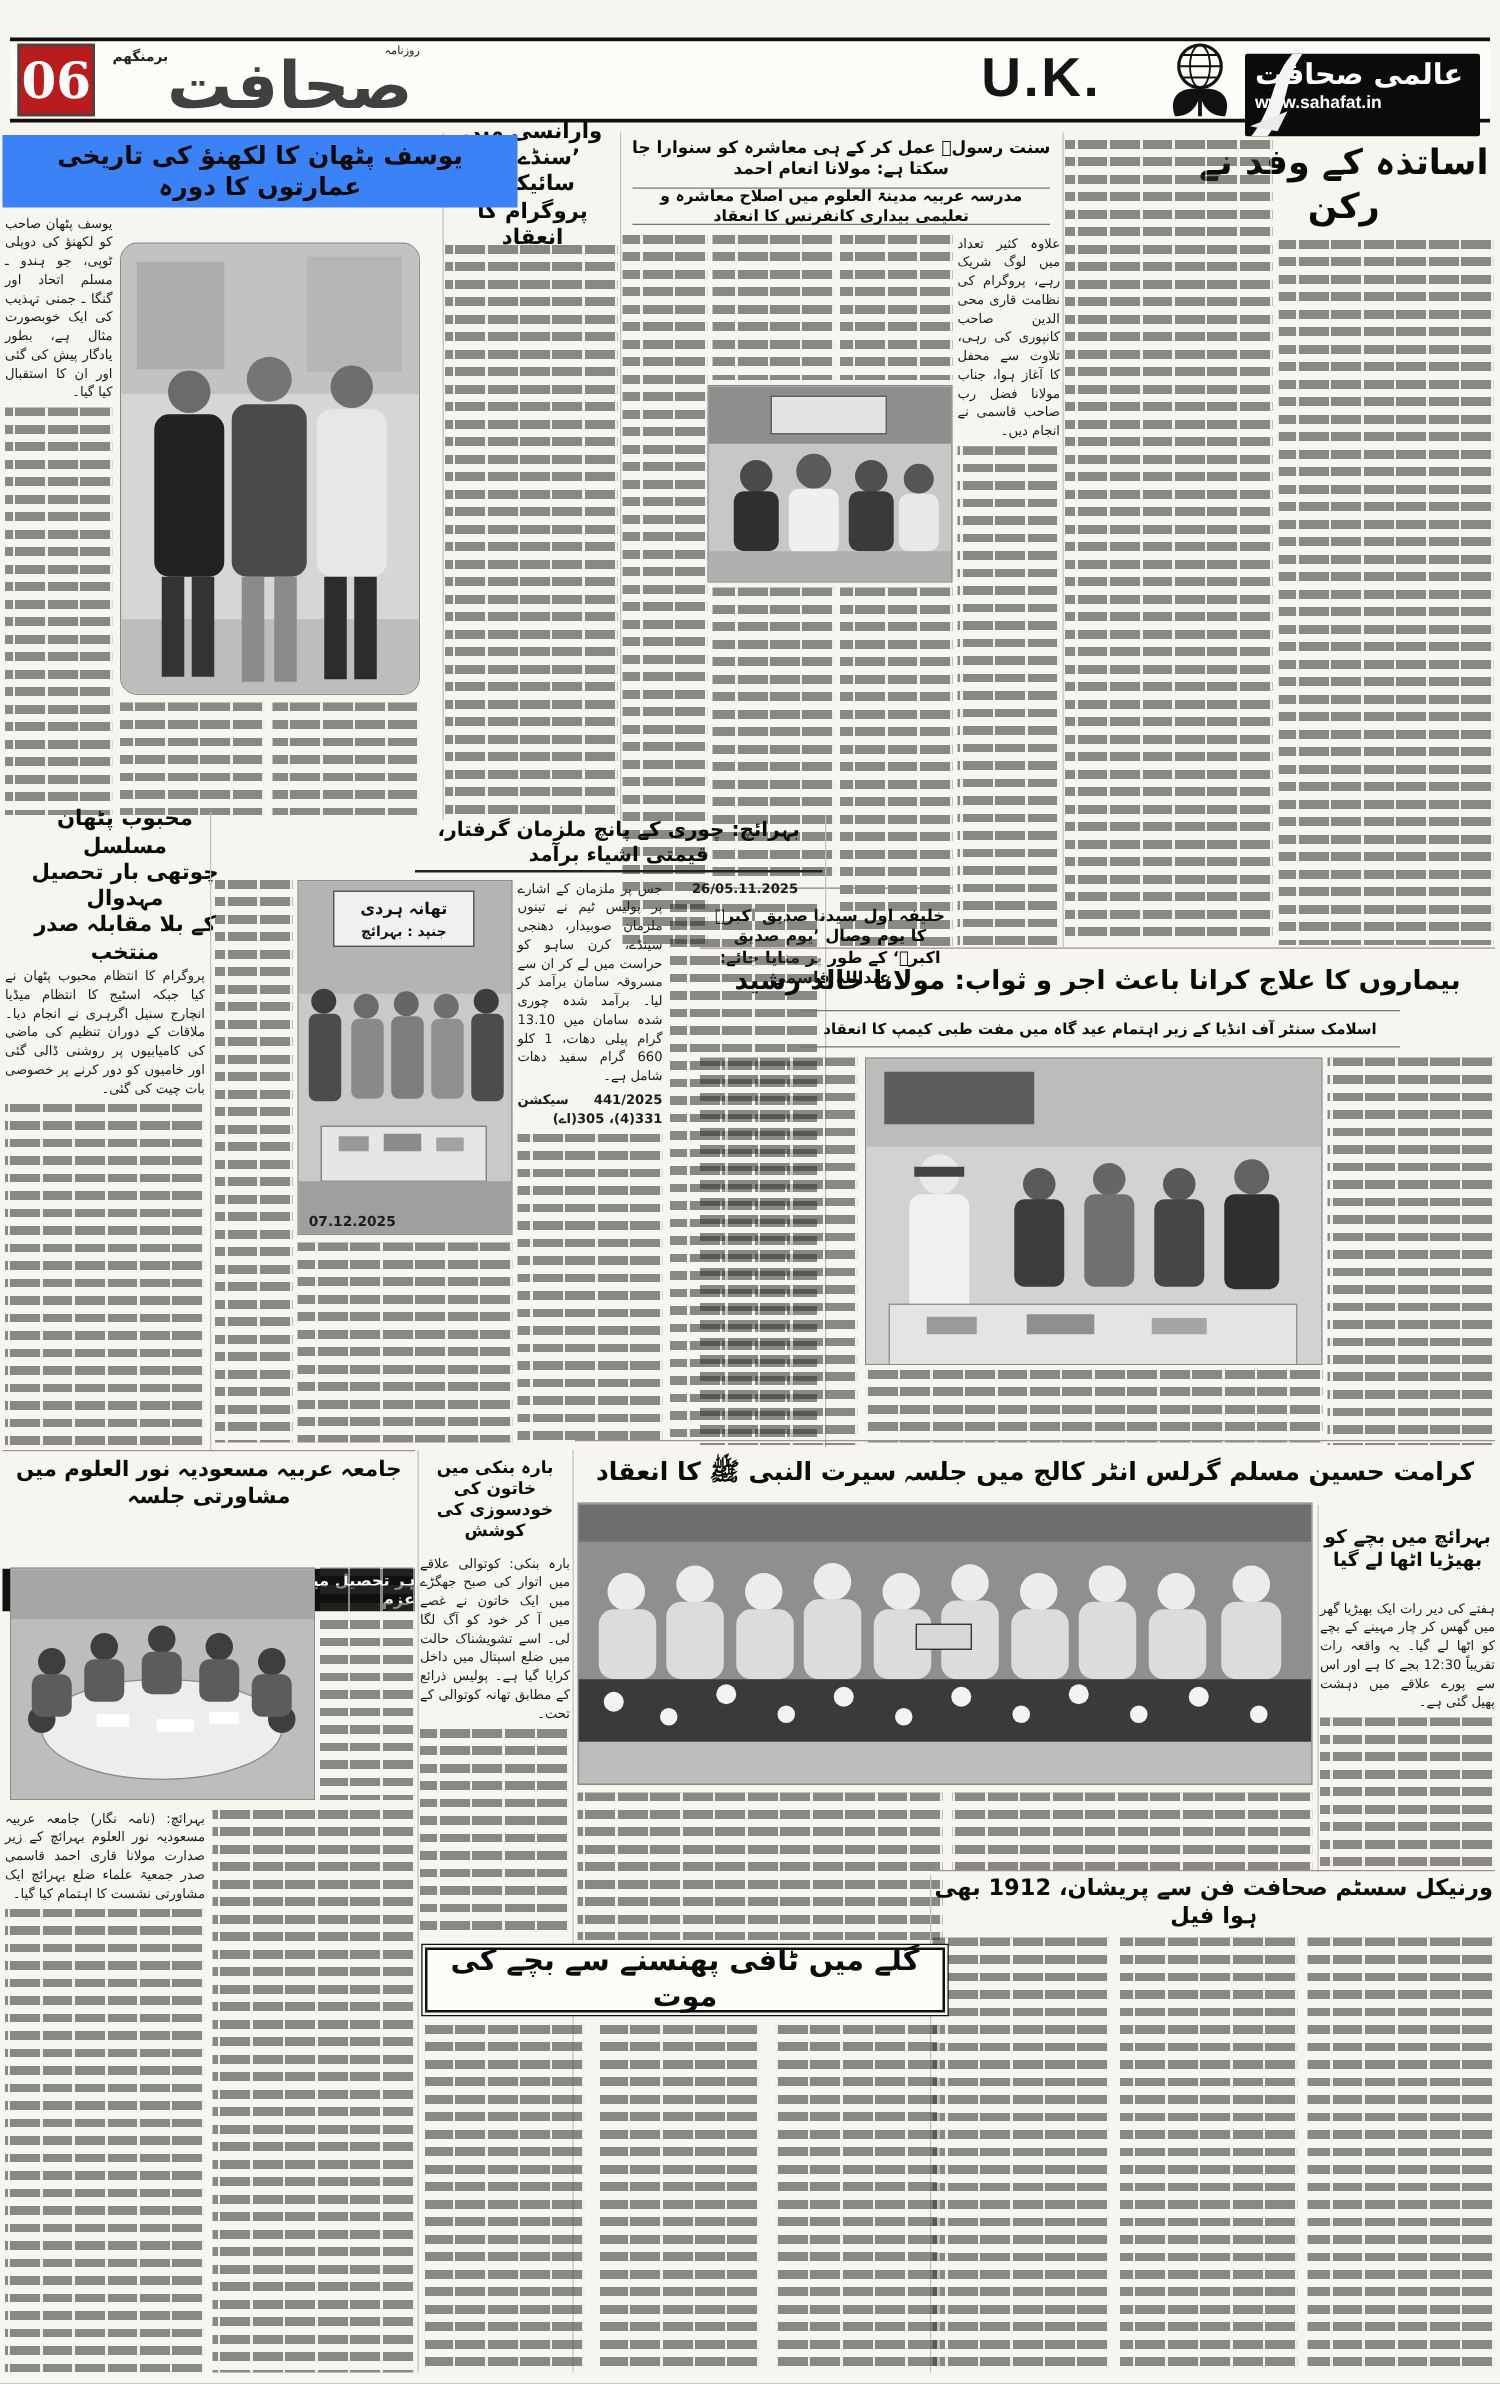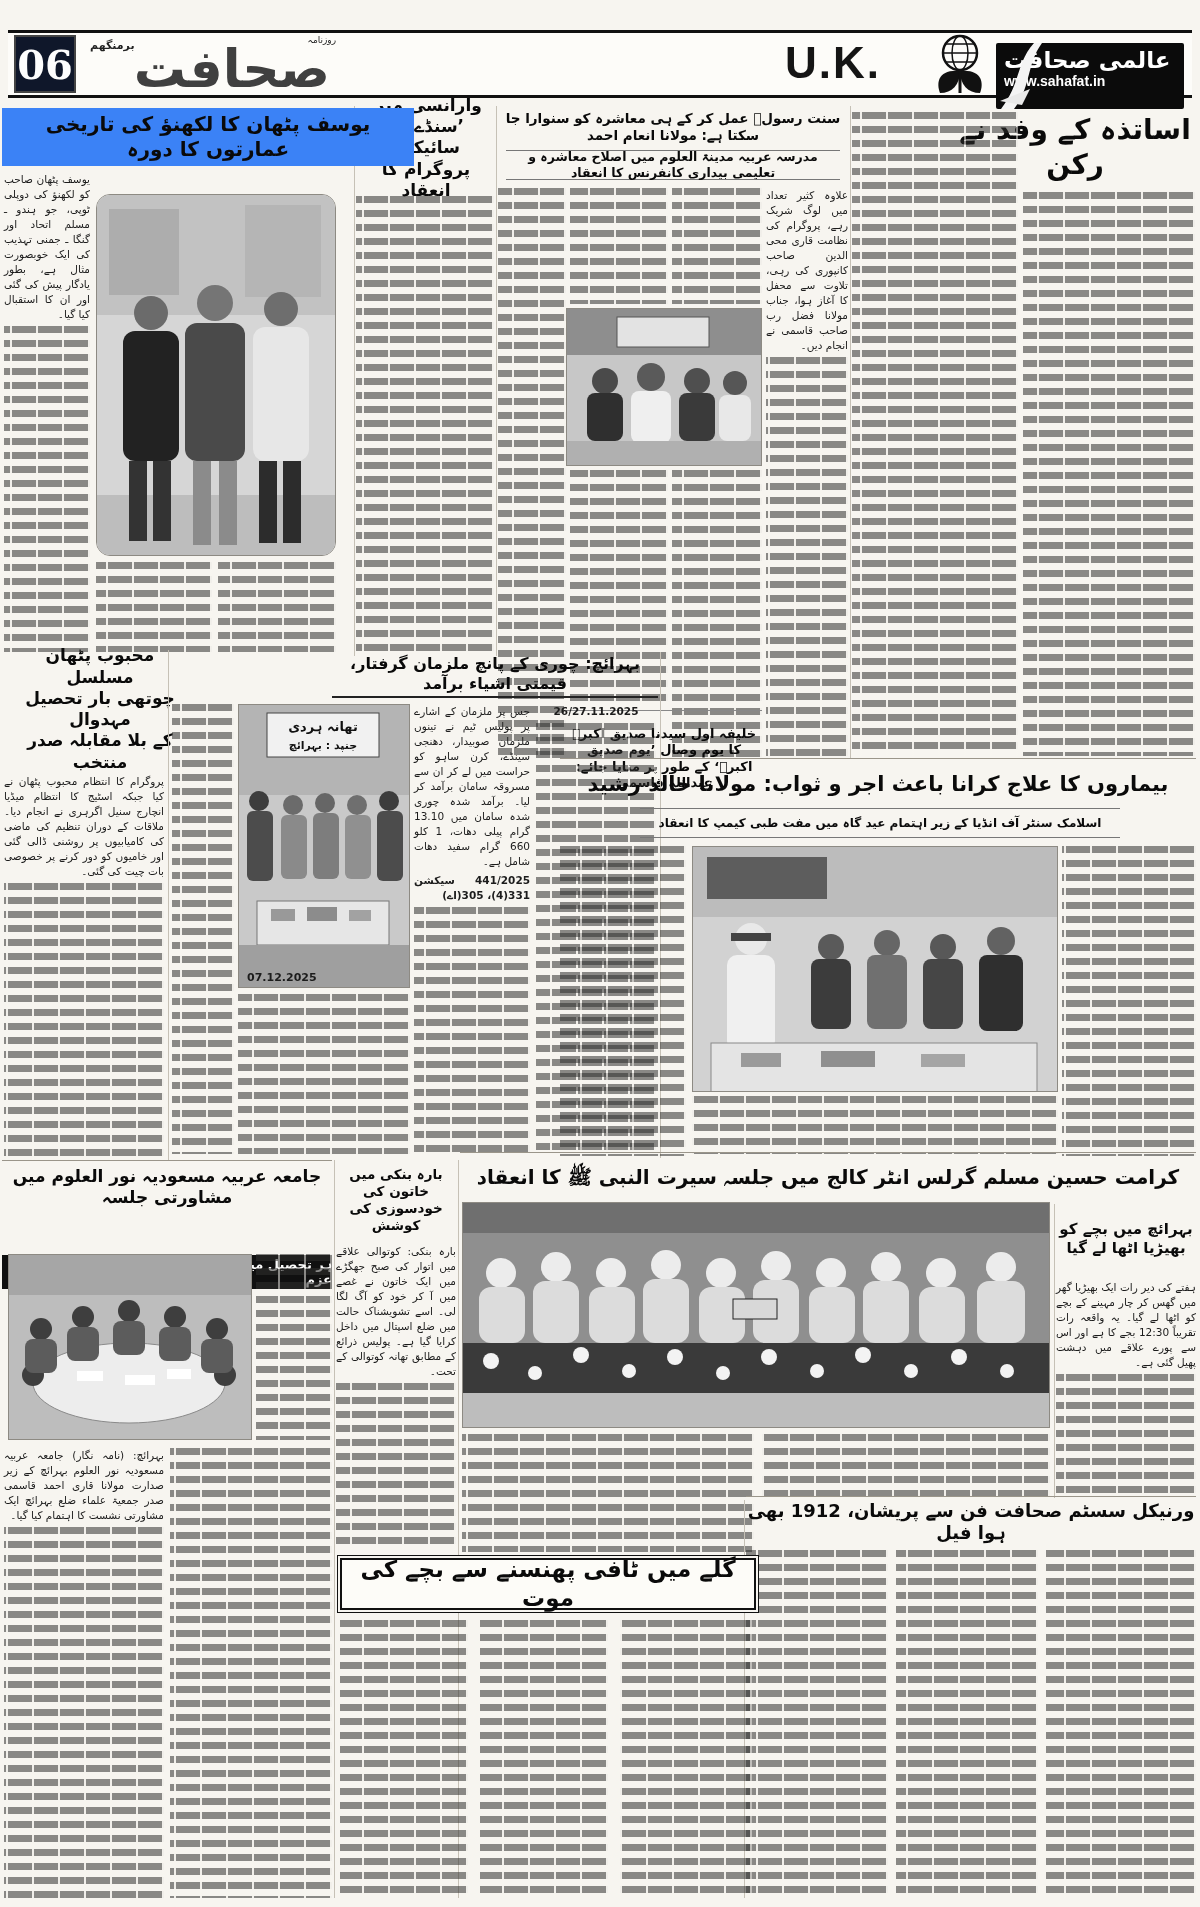--- a/index.html
+++ b/index.html
@@ -5,21 +5,21 @@
   html,body{margin:0;padding:0;background:#888;}
   .page{
     position:relative;width:1200px;height:1907px;margin:0 auto;
     background:#f7f5f0;overflow:hidden;
     font-family:"DejaVu Sans","Liberation Sans",sans-serif;
     color:#151515;direction:rtl;
   }
   .abs{position:absolute;box-sizing:border-box;}
   
   .hdr-band{border-top:3px solid #111;border-bottom:3px solid #111;background:#fdfcf9;}
-  .pagenum{background:#0f172a;color:#fdfdfd;display:flex;align-items:center;justify-content:center;
+  .pagenum{background:#b91c1c;color:#fdfdfd;display:flex;align-items:center;justify-content:center;
     font-family:"DejaVu Serif","Liberation Serif",serif;font-weight:bold;font-size:40px;border:2px solid #444;}
   .masthead{font-weight:bold;font-size:52px;line-height:1;letter-spacing:-1px;color:#404040;}
   .tiny-lbl{font-size:9px;color:#222;}
   .latin{font-family:"Liberation Sans","DejaVu Sans",sans-serif;direction:ltr;}
   .daily-line{font-size:11px;font-weight:bold;letter-spacing:.5px;}
   .paper-line{font-size:25px;font-weight:900;letter-spacing:.5px;line-height:.9;}
   .edition{font-size:10px;font-weight:bold;}
   .hijri{font-size:11px;font-weight:bold;text-align:center;}
   .datebox{border:2px solid #555;border-radius:3px;background:#fff;font-weight:bold;font-size:15px;
     text-align:center;padding:1px 10px;direction:ltr;font-family:"Liberation Sans",sans-serif;}
@@ -219,21 +219,21 @@
       <rect x="0" y="240" width="172" height="44" fill="#9f9f9f"></rect>
       <text x="10" y="276" font-size="11" font-weight="bold" fill="#1c1c1c" direction="ltr">07.12.2025</text>
     </svg>
   </div>
   <div class="abs col" style="left:414px;top:704px;width:116px;height:450px;">
     <p class="snippet">جس پر ملزمان کے اشارے پر پولیس ٹیم نے تینوں ملزمان صوبیدار، دھنجی سینڈے، کرن ساہو کو حراست میں لے کر ان سے مسروقہ سامان برآمد کر لیا۔ برآمد شدہ چوری شدہ سامان میں 13.10 گرام پیلی دھات، 1 کلو 660 گرام سفید دھات شامل ہے۔</p>
     <p class="snippet" style="font-weight:bold;">441/2025 سیکشن 331(4)، 305(اے)</p>
     <div class="fill"></div>
   </div>
   <div class="abs col" style="left:536px;top:704px;width:120px;height:450px;">
-    <p class="snippet" style="font-weight:bold;text-align:center;">26/27.11.2025</p>
+    <p class="snippet" style="font-weight:bold;text-align:center;">26/05.11.2025</p>
     <div class="fill"></div>
   </div>
   <div class="abs col" style="left:238px;top:994px;width:172px;height:160px;">
       <div class="fill"></div>
     </div>
   <div class="abs col" style="left:172px;top:704px;width:62px;height:450px;">
       <div class="fill"></div>
     </div>
   <div class="abs vrule" style="left:660px;top:652px;height:506px;"></div>
 

